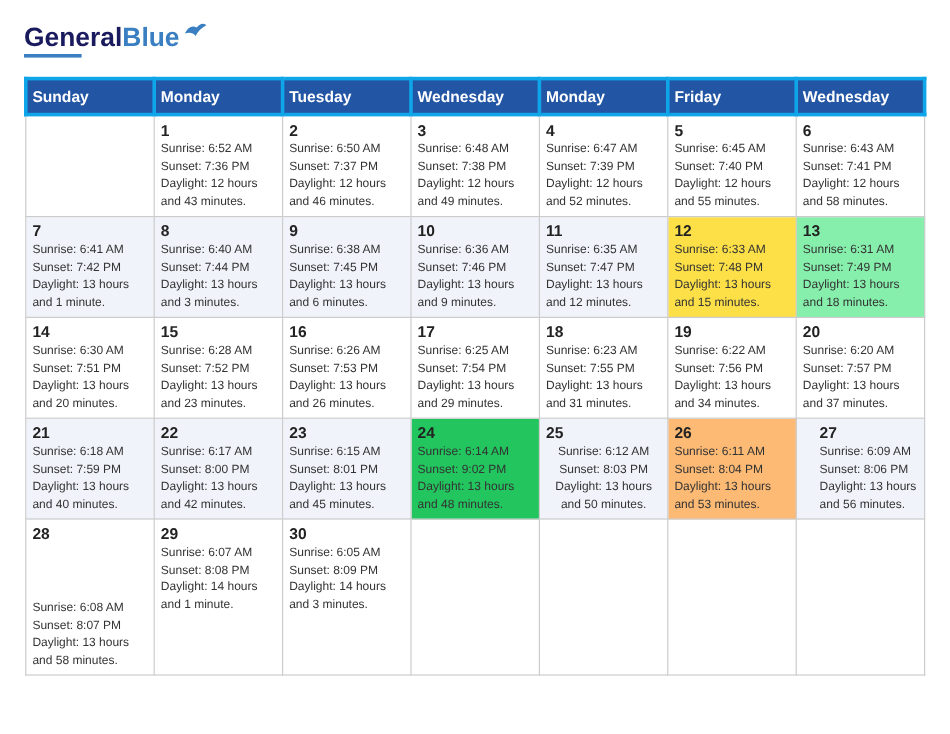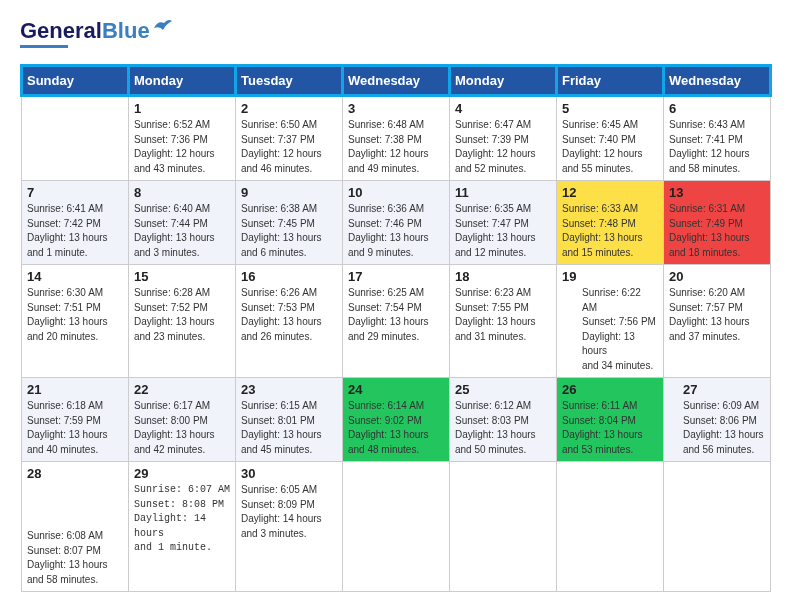--- a/index.html
+++ b/index.html
@@ -208,21 +208,21 @@
 Daylight: 13 hours
 and 12 minutes.</div>
         </td>
         <td style="background: #fde047;">
           <span class="day-number">12</span>
           <div class="cell-text" style="white-space: pre-line;">Sunrise: 6:33 AM
 Sunset: 7:48 PM
 Daylight: 13 hours
 and 15 minutes.</div>
         </td>
-        <td style="background: #ef4444;">
+        <td style="background: #86efac;">
           <span class="day-number">13</span>
           <div class="cell-text" style="white-space: pre-line;">Sunrise: 6:31 AM
 Sunset: 7:49 PM
 Daylight: 13 hours
 and 18 minutes.</div>
         </td>
       </tr>
       <tr>
         <td>
           <span class="day-number">14</span>
@@ -254,21 +254,21 @@
         </td>
         <td>
           <span class="day-number">18</span>
           <div class="cell-text" style="white-space: pre-line;">Sunrise: 6:23 AM
 Sunset: 7:55 PM
 Daylight: 13 hours
 and 31 minutes.</div>
         </td>
         <td>
           <span class="day-number">19</span>
-          <div class="cell-text" style="white-space: pre-line; margin-left: 20px;">Sunrise: 6:22 AM
+          <div class="cell-text" style="white-space: pre-line;">Sunrise: 6:22 AM
 Sunset: 7:56 PM
 Daylight: 13 hours
 and 34 minutes.</div>
         </td>
         <td>
           <span class="day-number">20</span>
           <div class="cell-text" style="white-space: pre-line;">Sunrise: 6:20 AM
 Sunset: 7:57 PM
 Daylight: 13 hours
 and 37 minutes.</div>
@@ -298,26 +298,26 @@
         </td>
         <td style="background: #22c55e;">
           <span class="day-number">24</span>
           <div class="cell-text" style="white-space: pre-line;">Sunrise: 6:14 AM
 Sunset: 9:02 PM
 Daylight: 13 hours
 and 48 minutes.</div>
         </td>
         <td style="background: rgb(240, 243, 250);">
           <span class="day-number">25</span>
-          <div class="cell-text" style="white-space: pre-line;">Sunrise: 6:12 AM
+          <div class="cell-text" style="white-space: pre-line; text-align: center;">Sunrise: 6:12 AM
 Sunset: 8:03 PM
 Daylight: 13 hours
 and 50 minutes.</div>
         </td>
-        <td style="background: #22c55e;">
+        <td style="background: #fdba74;">
           <span class="day-number">26</span>
           <div class="cell-text" style="white-space: pre-line;">Sunrise: 6:11 AM
 Sunset: 8:04 PM
 Daylight: 13 hours
 and 53 minutes.</div>
         </td>
         <td style="background: rgb(240, 243, 250); padding-left: 19px;">
           <span class="day-number">27</span>
           <div class="cell-text" style="white-space: pre-line;">Sunrise: 6:09 AM
 Sunset: 8:06 PM
@@ -328,21 +328,21 @@
       <tr>
         <td>
           <span class="day-number">28</span>
           <div class="cell-text" style="white-space: pre-line; margin-top: 48px;">Sunrise: 6:08 AM
 Sunset: 8:07 PM
 Daylight: 13 hours
 and 58 minutes.</div>
         </td>
         <td>
           <span class="day-number">29</span>
-          <div class="cell-text" style="white-space: pre-line; font-family: Liberation Mono, monospace;">Sunrise: 6:07 AM
+          <div class="cell-text" style="white-space: pre-line;">Sunrise: 6:07 AM
 Sunset: 8:08 PM
 Daylight: 14 hours
 and 1 minute.</div>
         </td>
         <td>
           <span class="day-number">30</span>
           <div class="cell-text" style="white-space: pre-line;">Sunrise: 6:05 AM
 Sunset: 8:09 PM
 Daylight: 14 hours
 and 3 minutes.</div>

